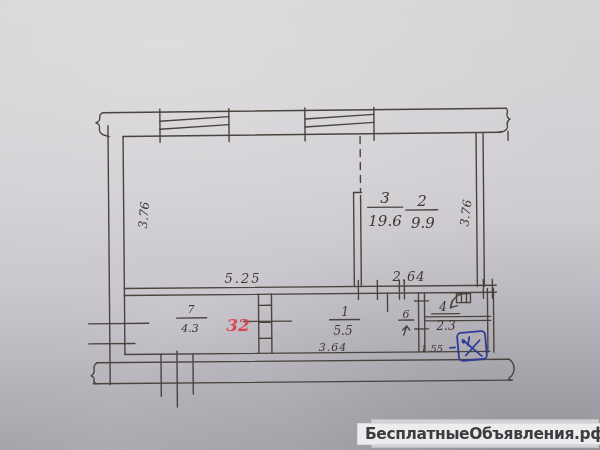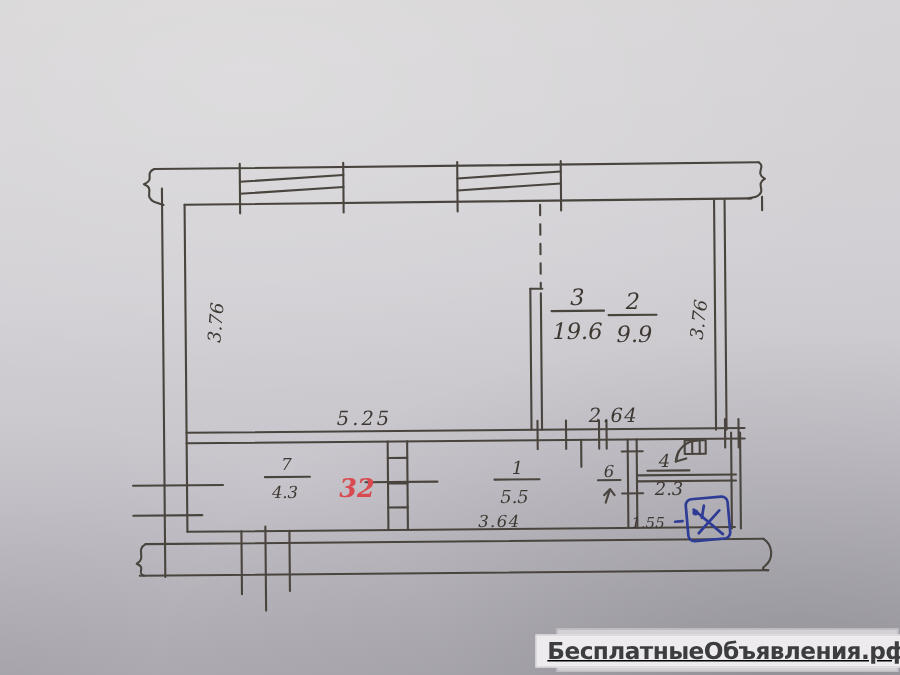--- a/index.html
+++ b/index.html
@@ -11,21 +11,21 @@
       radial-gradient(100% 80% at 0% 102%, rgba(70,68,76,0.16), rgba(0,0,0,0) 50%),
       linear-gradient(176deg, #d7d5d6 0%, #d2d0d4 40%, #c7c5cb 68%, #b3b1b7 100%);
     font-family:"DejaVu Serif", serif;
   }
   svg.plan{position:absolute;left:0;top:0;}
   .hand{font-family:"DejaVu Serif", serif;font-style:italic;fill:#3e3833;}
   .red{fill:#d84a50;font-weight:bold;}
   .watermark{
     position:absolute;right:1px;bottom:2px;width:226px;height:27px;
     background:#d3d1d5;border:1px solid #c0bec3;
-    display:flex;align-items:center;justify-content:center;text-decoration:underline;
+    display:flex;align-items:center;justify-content:center;
   }
   .watermark-inner{
     background:#edebee;border:1px solid #dcdadd;
     padding:1px 7px;
     font-family:"DejaVu Sans", sans-serif;font-weight:bold;font-size:15.5px;
     color:#3d3d40;letter-spacing:-0.4px;white-space:nowrap;
   }
 </style>
 </head>
 <body>

